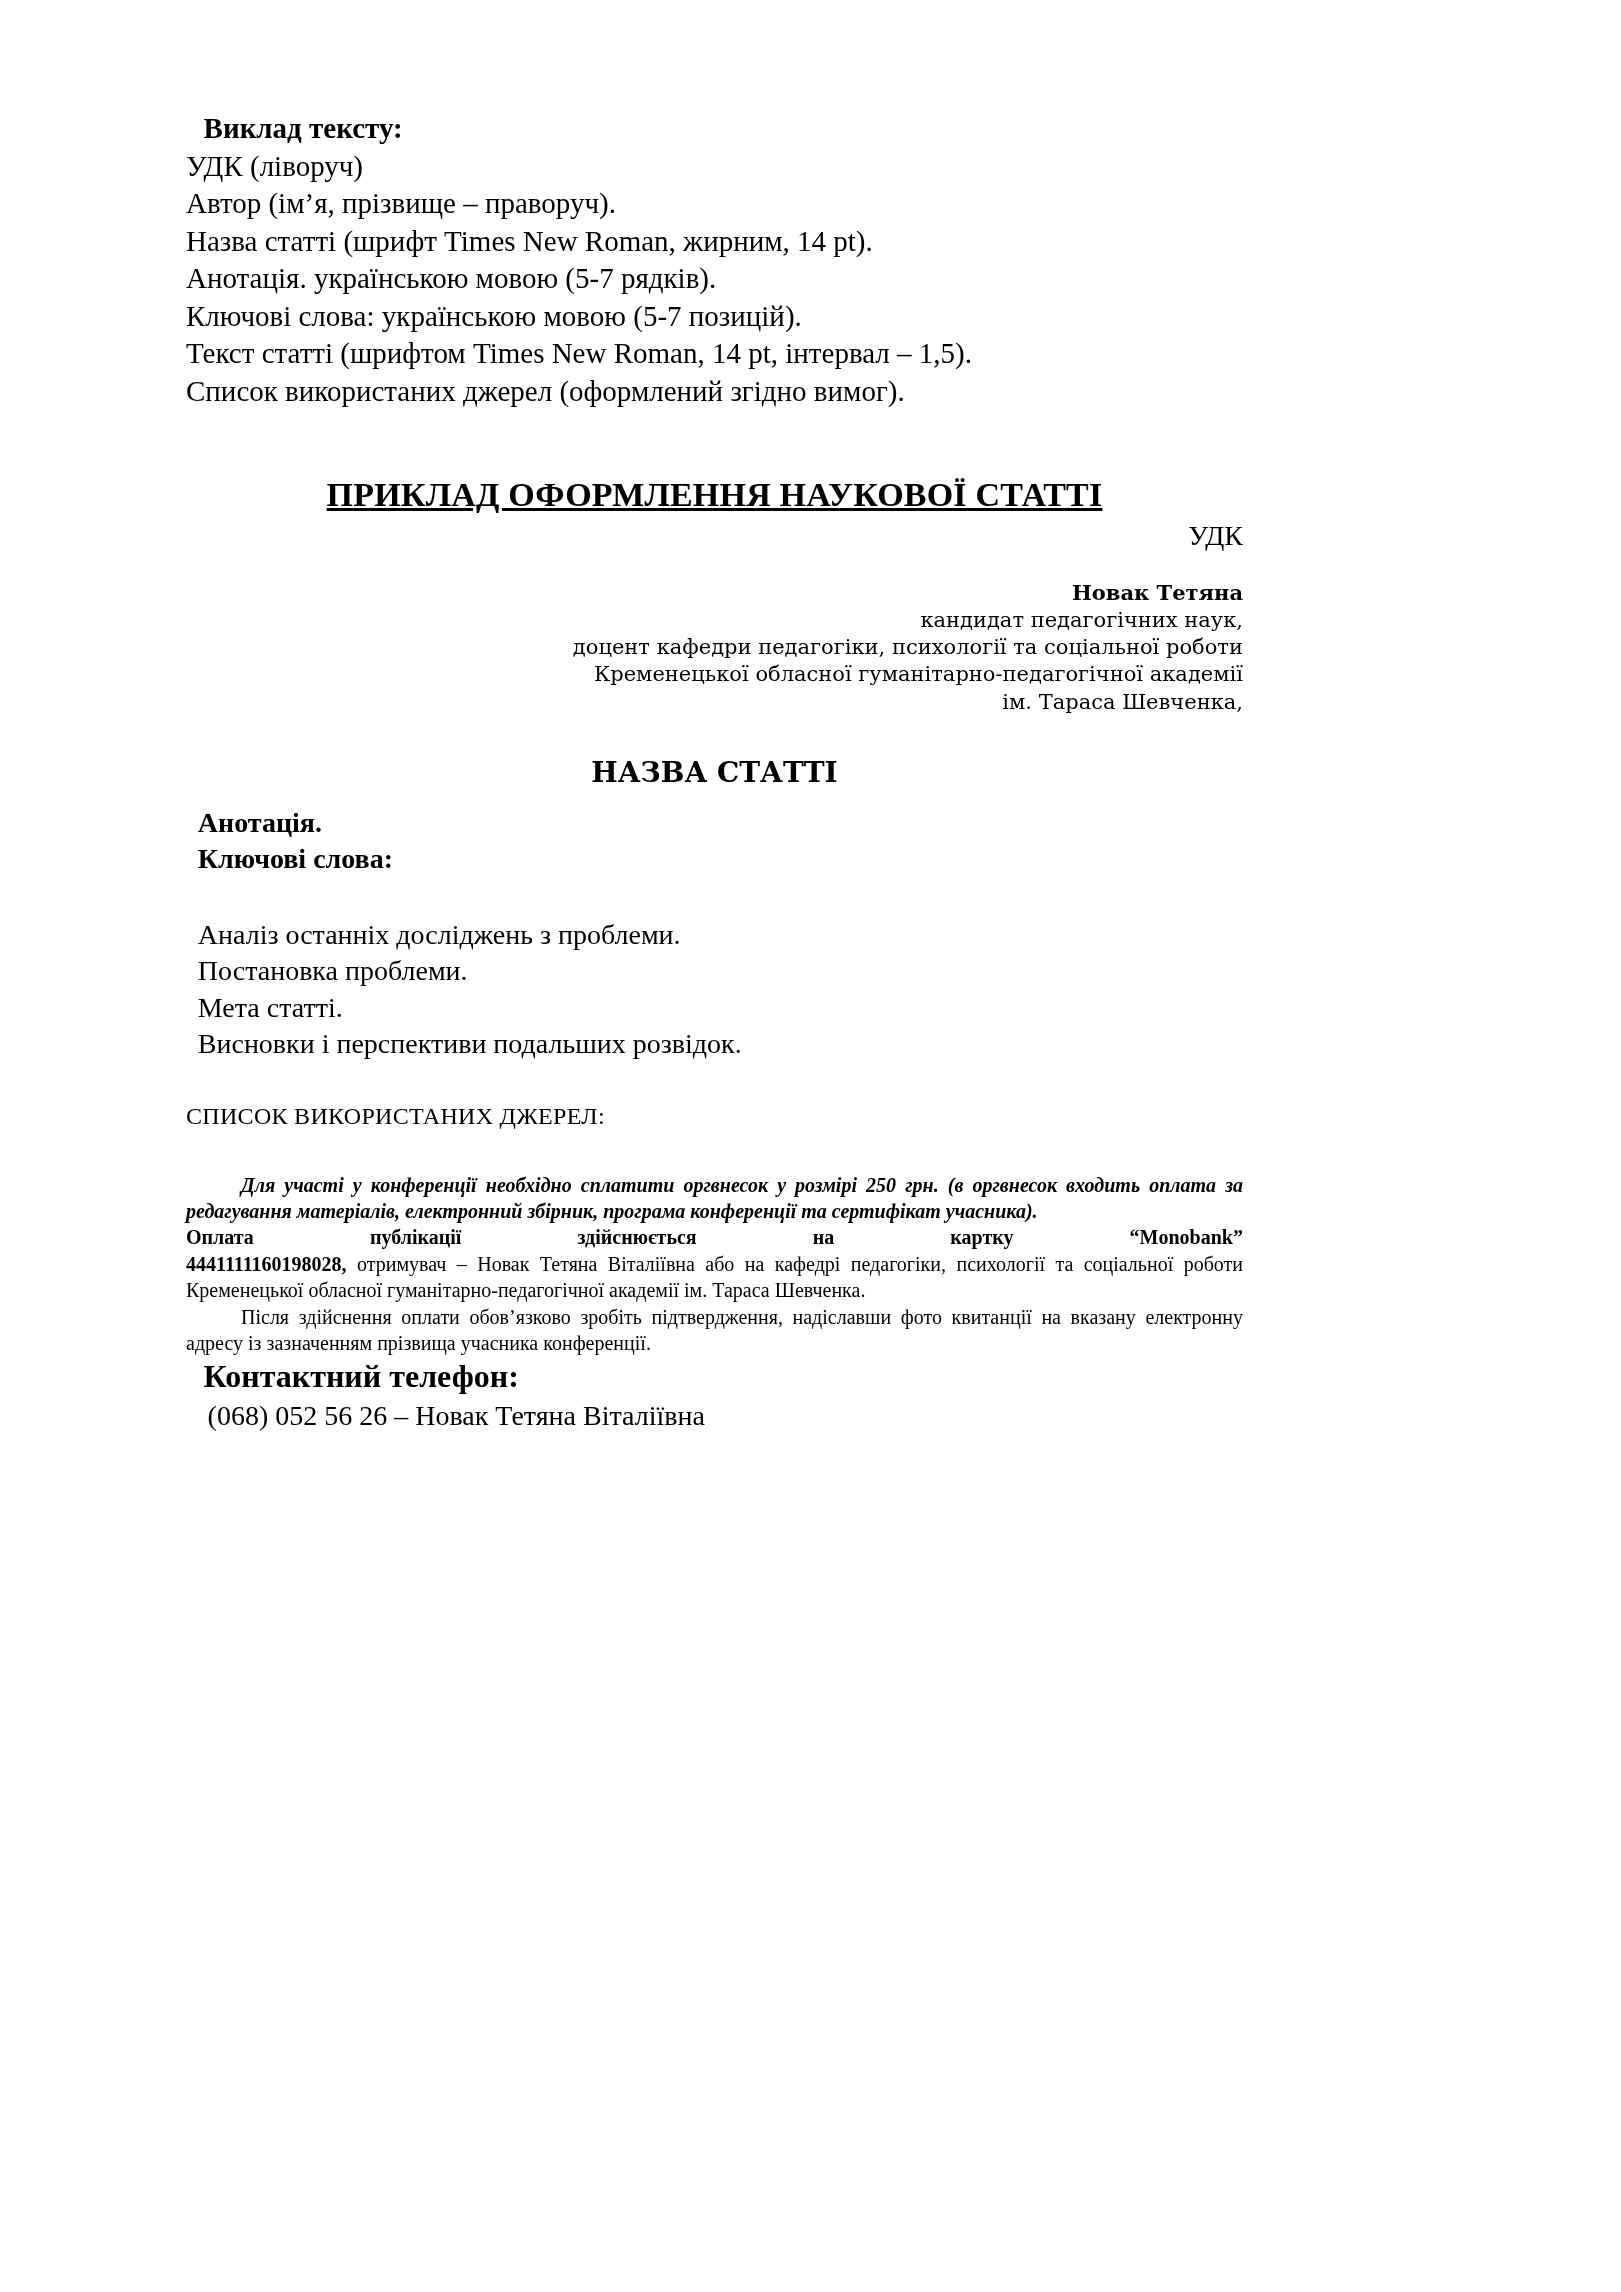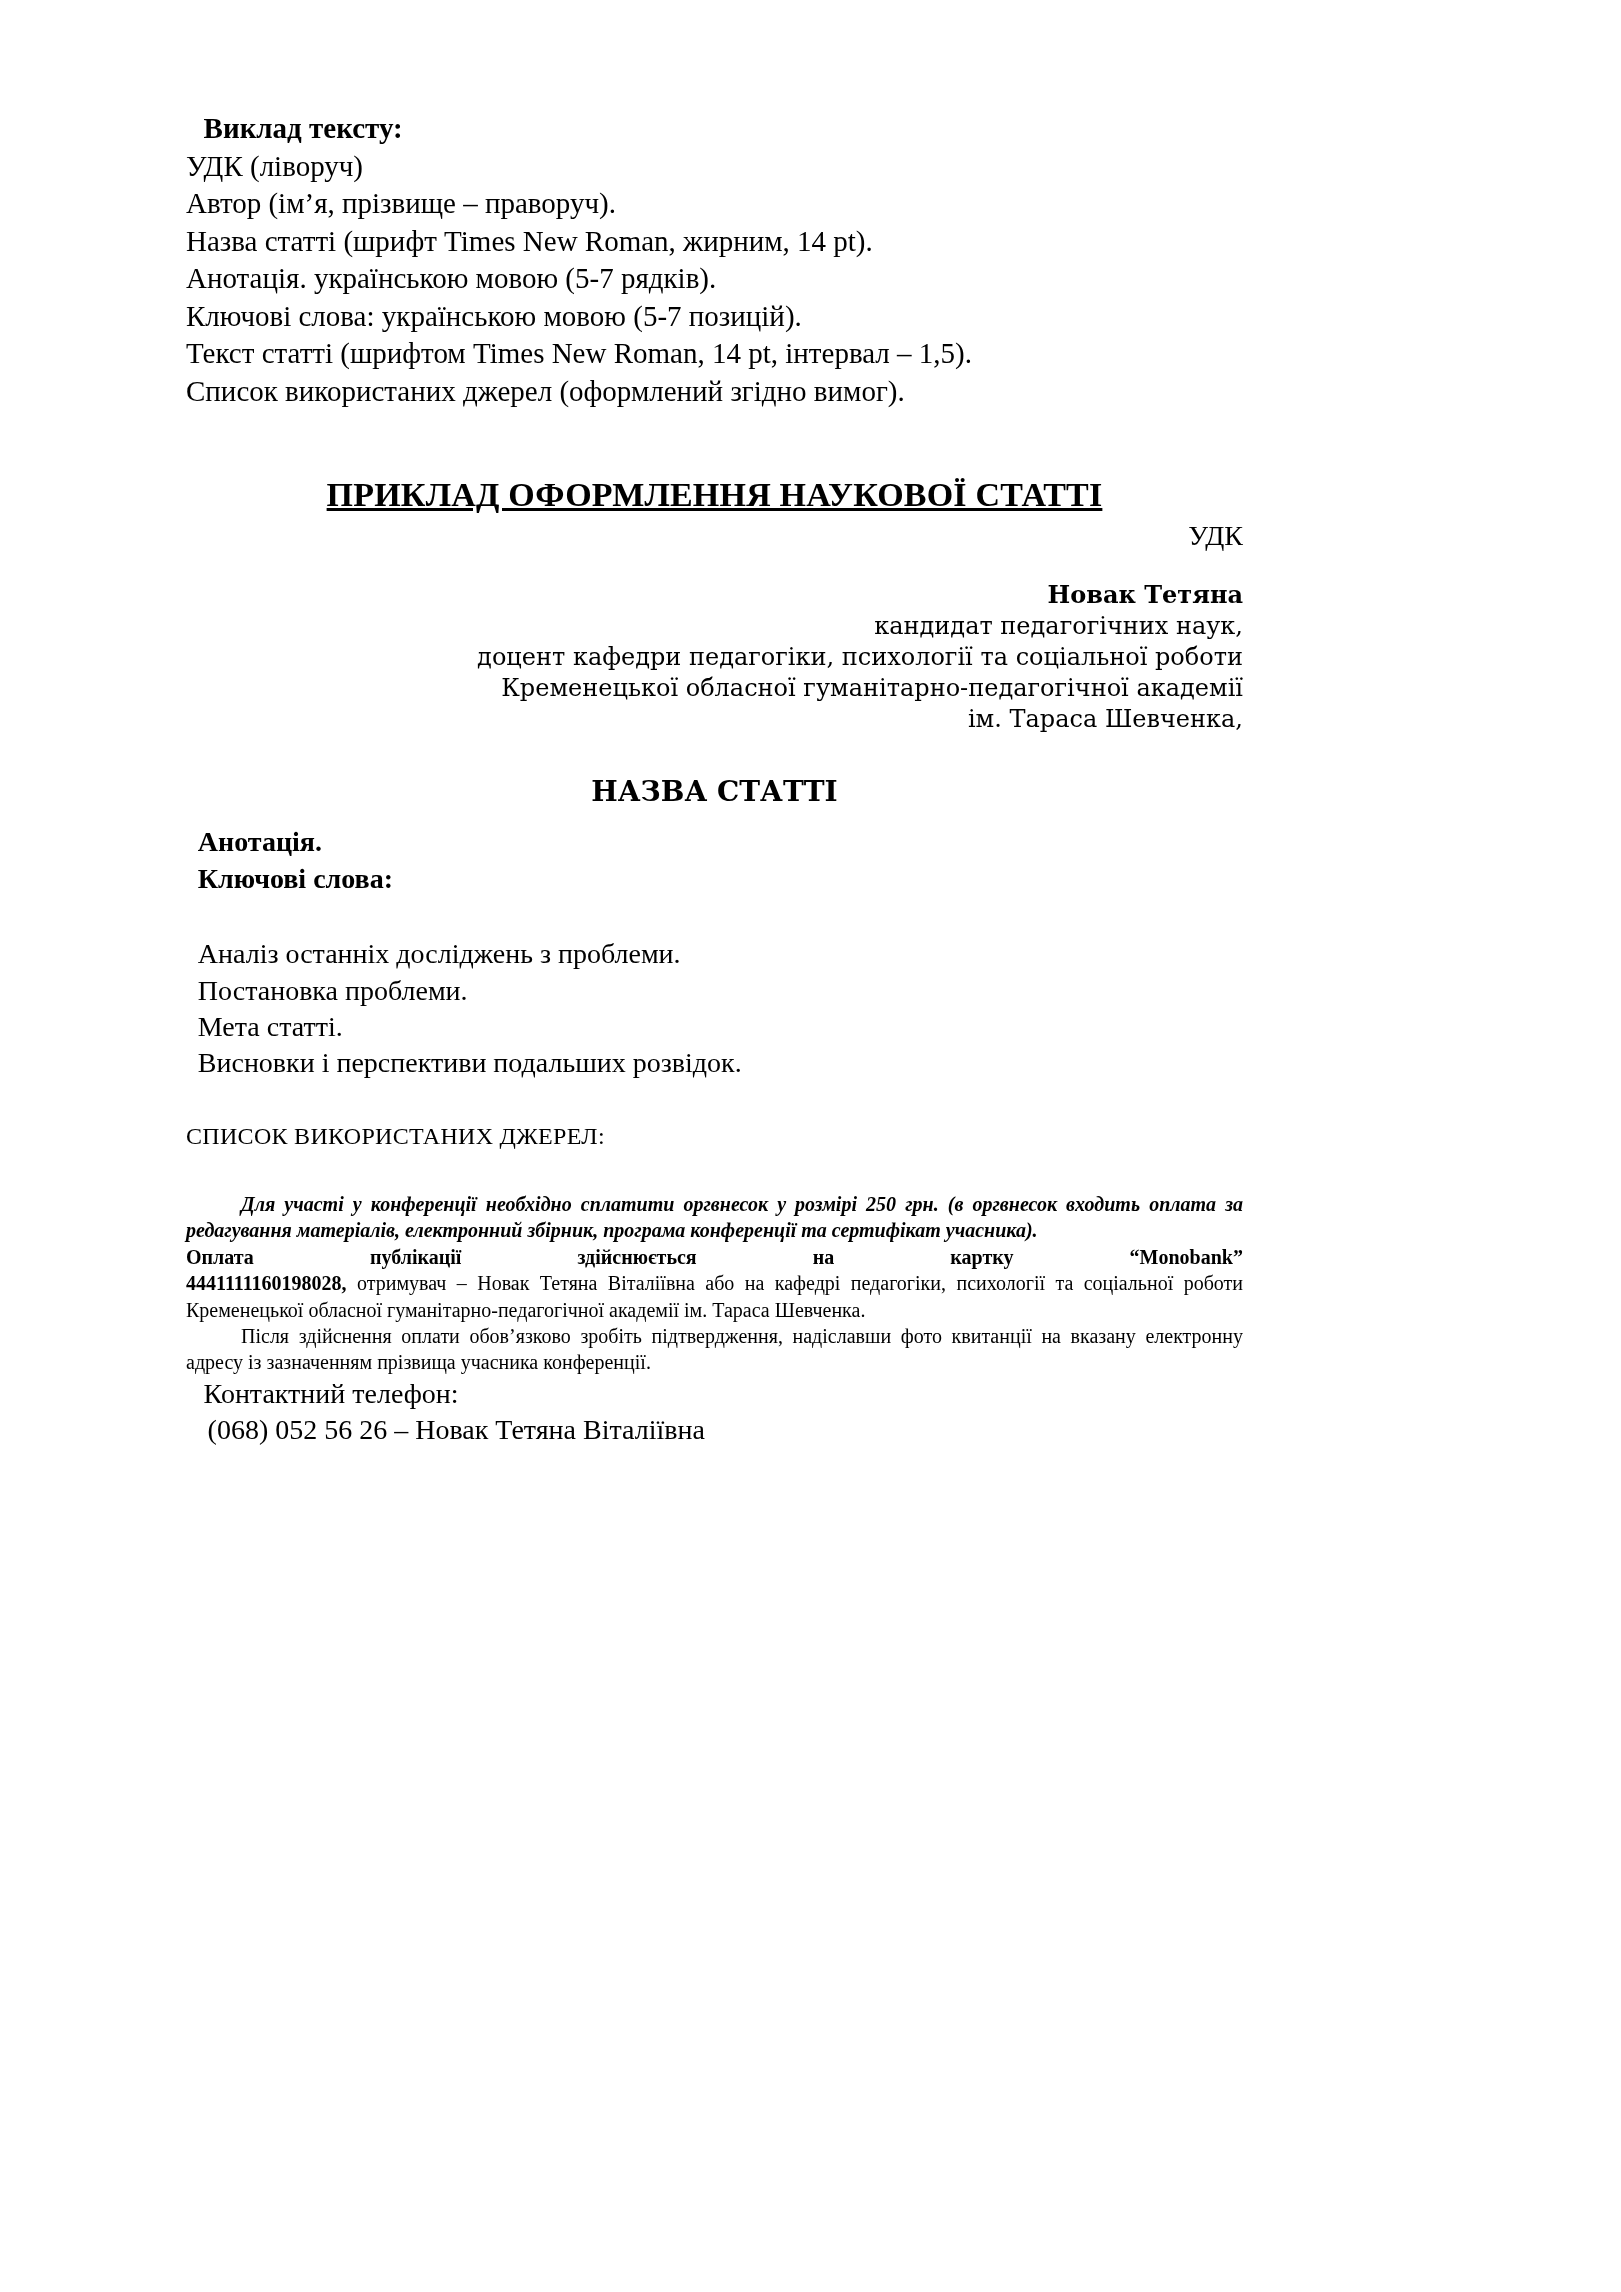--- a/index.html
+++ b/index.html
@@ -47,21 +47,21 @@
   }
 
   .udk-line {
     font-size: 28px;
     padding-left: 11.8px;
     text-align: right;
   }
 
   .author-block p {
     text-align: right;
-    font-size: 24px;
+    font-size: 21px;
     line-height: 1.30;
     font-family: "DejaVu Serif", "Liberation Serif", serif;
   }
   .author-block .author-name {
     font-weight: bold;
   }
 
   .title-article {
     text-align: center;
     font-weight: bold;
@@ -96,22 +96,22 @@
   .pay .indent { text-indent: 55px; }
   .pay .ital {
     font-style: italic;
     font-weight: bold;
   }
   .pay .mono-line {
     font-weight: bold;
   }
 
   .contact-head {
-    font-weight: normal;
-    font-size: 28px;
+    font-weight: bold;
+    font-size: 32px;
     padding-left: 17.6px;
   }
   .contact-num {
     font-size: 28px;
     padding-left: 21.6px;
   }
   .w-spread {
     display: flex;
     justify-content: space-between;
   }

